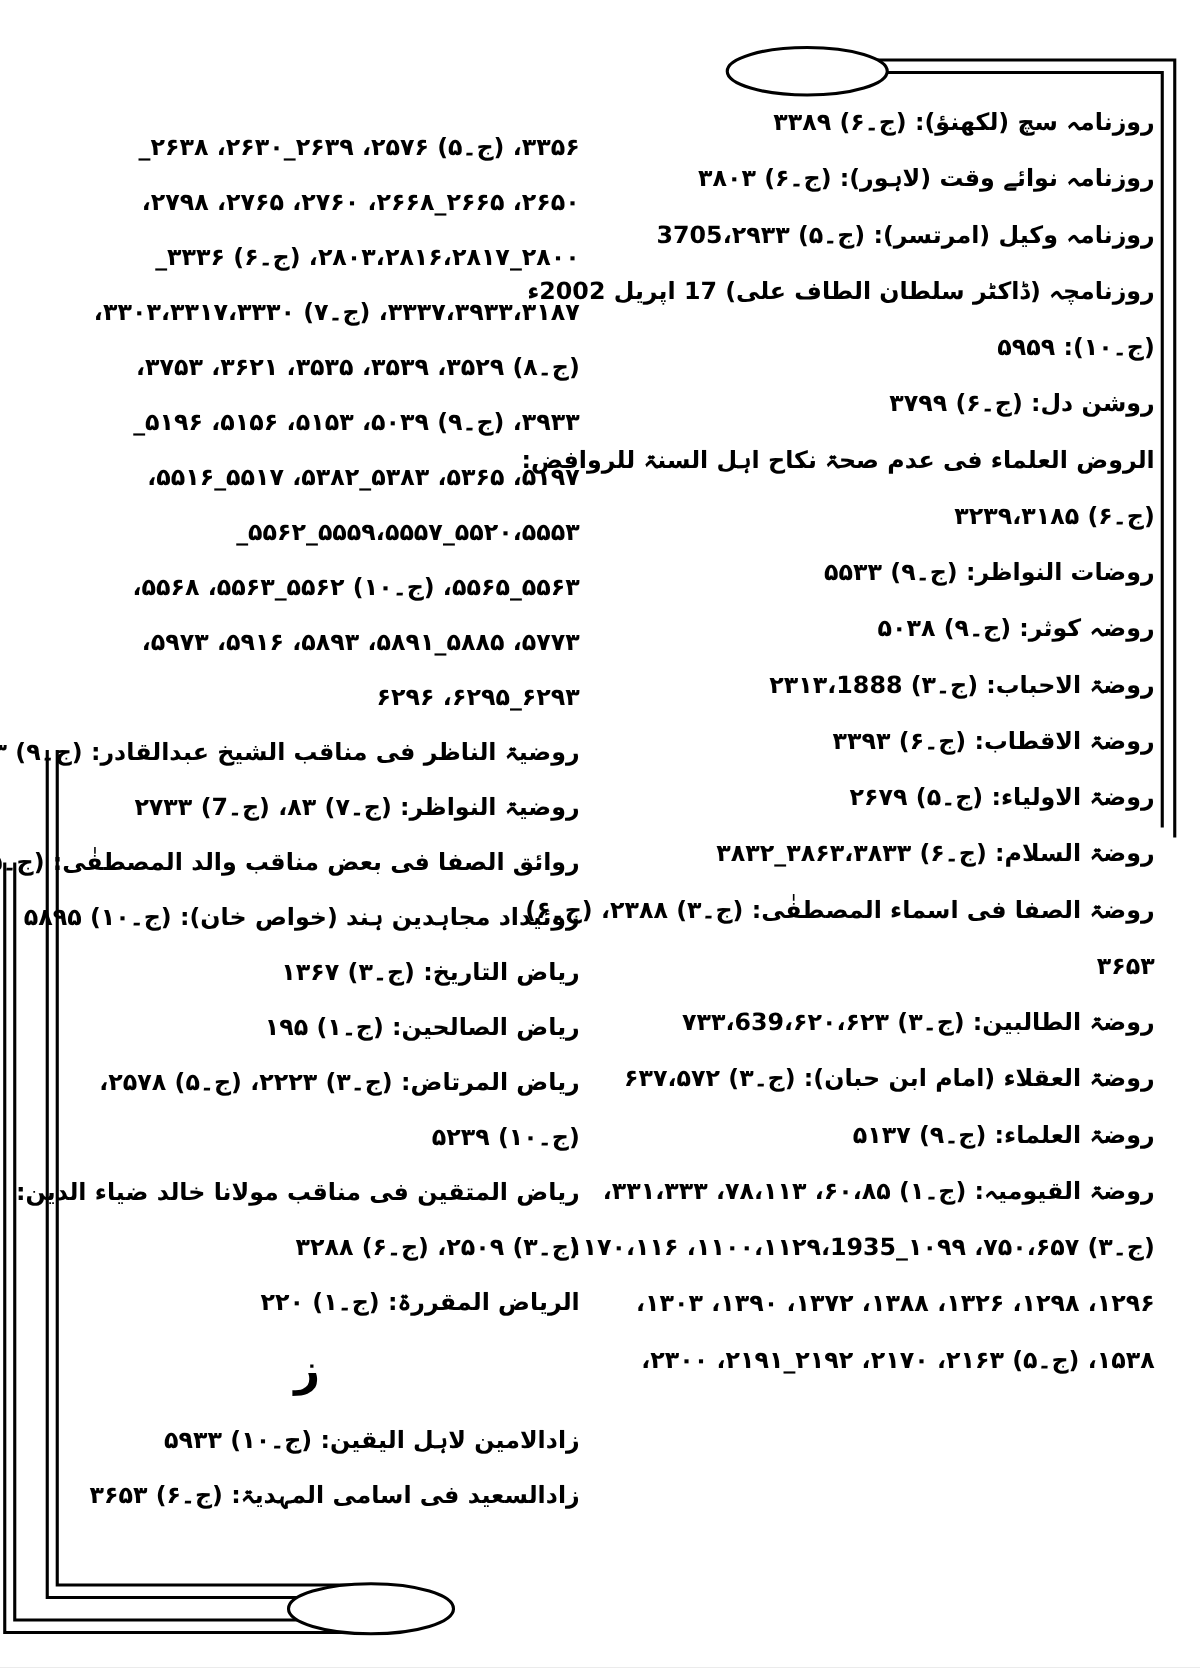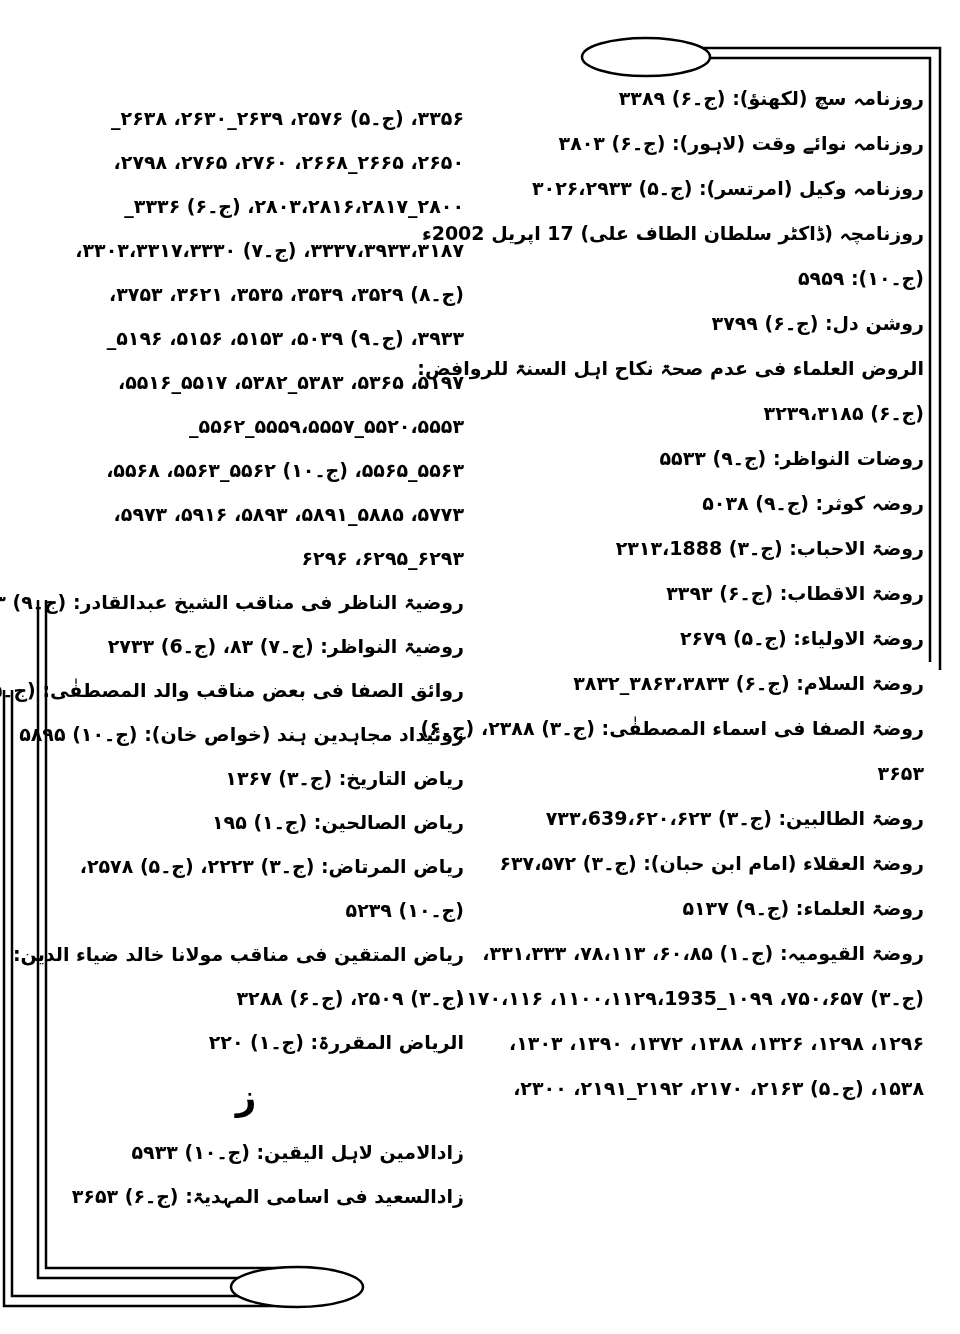--- a/index.html
+++ b/index.html
@@ -57,21 +57,21 @@
     <path d="M 12 690 L 12 1296 L 300 1296" fill="none" stroke="#000" stroke-width="2.5"></path>
     <path d="M 4 690 L 4 1306 L 300 1306" fill="none" stroke="#000" stroke-width="2.5"></path>
 
     <ellipse cx="646" cy="57" rx="64" ry="19" fill="#ffffff" stroke="#000" stroke-width="2.5"></ellipse>
     <ellipse cx="297" cy="1287" rx="66" ry="20" fill="#ffffff" stroke="#000" stroke-width="2.5"></ellipse>
   </svg>
 
   <div class="col right-col" dir="rtl">
     <div class="line">روزنامہ سچ (لکھنؤ): (ج۔۶) ۳۳۸۹</div>
     <div class="line">روزنامہ نوائے وقت (لاہور): (ج۔۶) ۳۸۰۳</div>
-    <div class="line">روزنامہ وکیل (امرتسر): (ج۔۵) ۳۰۲۶،۲۹۳۳</div>
+    <div class="line">روزنامہ وکیل (امرتسر): (ج۔۵) 3705،۲۹۳۳</div>
     <div class="line">روزنامچہ (ڈاکٹر سلطان الطاف علی) 17 اپریل 2002ء</div>
     <div class="line">(ج۔۱۰): ۵۹۵۹</div>
     <div class="line">روشن دل: (ج۔۶) ۳۷۹۹</div>
     <div class="line">الروض العلماء فی عدم صحۃ نکاح اہل السنۃ للروافض:</div>
     <div class="line">(ج۔۶) ۳۲۳۹،۳۱۸۵</div>
     <div class="line">روضات النواظر: (ج۔۹) ۵۵۳۳</div>
     <div class="line">روضہ کوثر: (ج۔۹) ۵۰۳۸</div>
     <div class="line">روضۃ الاحباب: (ج۔۳) ۲۳۱۳،1888</div>
     <div class="line">روضۃ الاقطاب: (ج۔۶) ۳۳۹۳</div>
     <div class="line">روضۃ الاولیاء: (ج۔۵) ۲۶۷۹</div>
@@ -93,21 +93,21 @@
     <div class="line">۲۸۰۰_۲۸۰۳،۲۸۱۶،۲۸۱۷، (ج۔۶) ۳۳۳۶_</div>
     <div class="line">۳۳۳۷،۳۹۳۳،۳۱۸۷، (ج۔۷) ۳۳۰۳،۳۳۱۷،۳۳۳۰،</div>
     <div class="line">(ج۔۸) ۳۵۲۹، ۳۵۳۹، ۳۵۳۵، ۳۶۲۱، ۳۷۵۳،</div>
     <div class="line">۳۹۳۳، (ج۔۹) ۵۰۳۹، ۵۱۵۳، ۵۱۵۶، ۵۱۹۶_</div>
     <div class="line">۵۱۹۷، ۵۳۶۵، ۵۳۸۳_۵۳۸۲، ۵۵۱۷_۵۵۱۶،</div>
     <div class="line">۵۵۲۰،۵۵۵۳_۵۵۵۹،۵۵۵۷_۵۵۶۲_</div>
     <div class="line">۵۵۶۳_۵۵۶۵، (ج۔۱۰) ۵۵۶۲_۵۵۶۳، ۵۵۶۸،</div>
     <div class="line">۵۷۷۳، ۵۸۸۵_۵۸۹۱، ۵۸۹۳، ۵۹۱۶، ۵۹۷۳،</div>
     <div class="line">۶۲۹۳_۶۲۹۵، ۶۲۹۶</div>
     <div class="line">روضیۃ الناظر فی مناقب الشیخ عبدالقادر: (ج۔۹) ۵۳۵۳</div>
-    <div class="line">روضیۃ النواظر: (ج۔۷) ۸۳، (ج۔6) ۲۷۳۳</div>
+    <div class="line">روضیۃ النواظر: (ج۔۷) ۸۳، (ج۔7) ۲۷۳۳</div>
     <div class="line">روائق الصفا فی بعض مناقب والد المصطفٰی: (ج۔۵) ۲۶۸۸</div>
     <div class="line">روئیداد مجاہدین ہند (خواص خان): (ج۔۱۰) ۵۸۹۵</div>
     <div class="line">ریاض التاریخ: (ج۔۳) ۱۳۶۷</div>
     <div class="line">ریاض الصالحین: (ج۔۱) ۱۹۵</div>
     <div class="line">ریاض المرتاض: (ج۔۳) ۲۲۲۳، (ج۔۵) ۲۵۷۸،</div>
     <div class="line">(ج۔۱۰) ۵۲۳۹</div>
     <div class="line">ریاض المتقین فی مناقب مولانا خالد ضیاء الدین:</div>
     <div class="line">(ج۔۳) ۲۵۰۹، (ج۔۶) ۳۲۸۸</div>
     <div class="line">الریاض المقررۃ: (ج۔۱) ۲۲۰</div>
 

